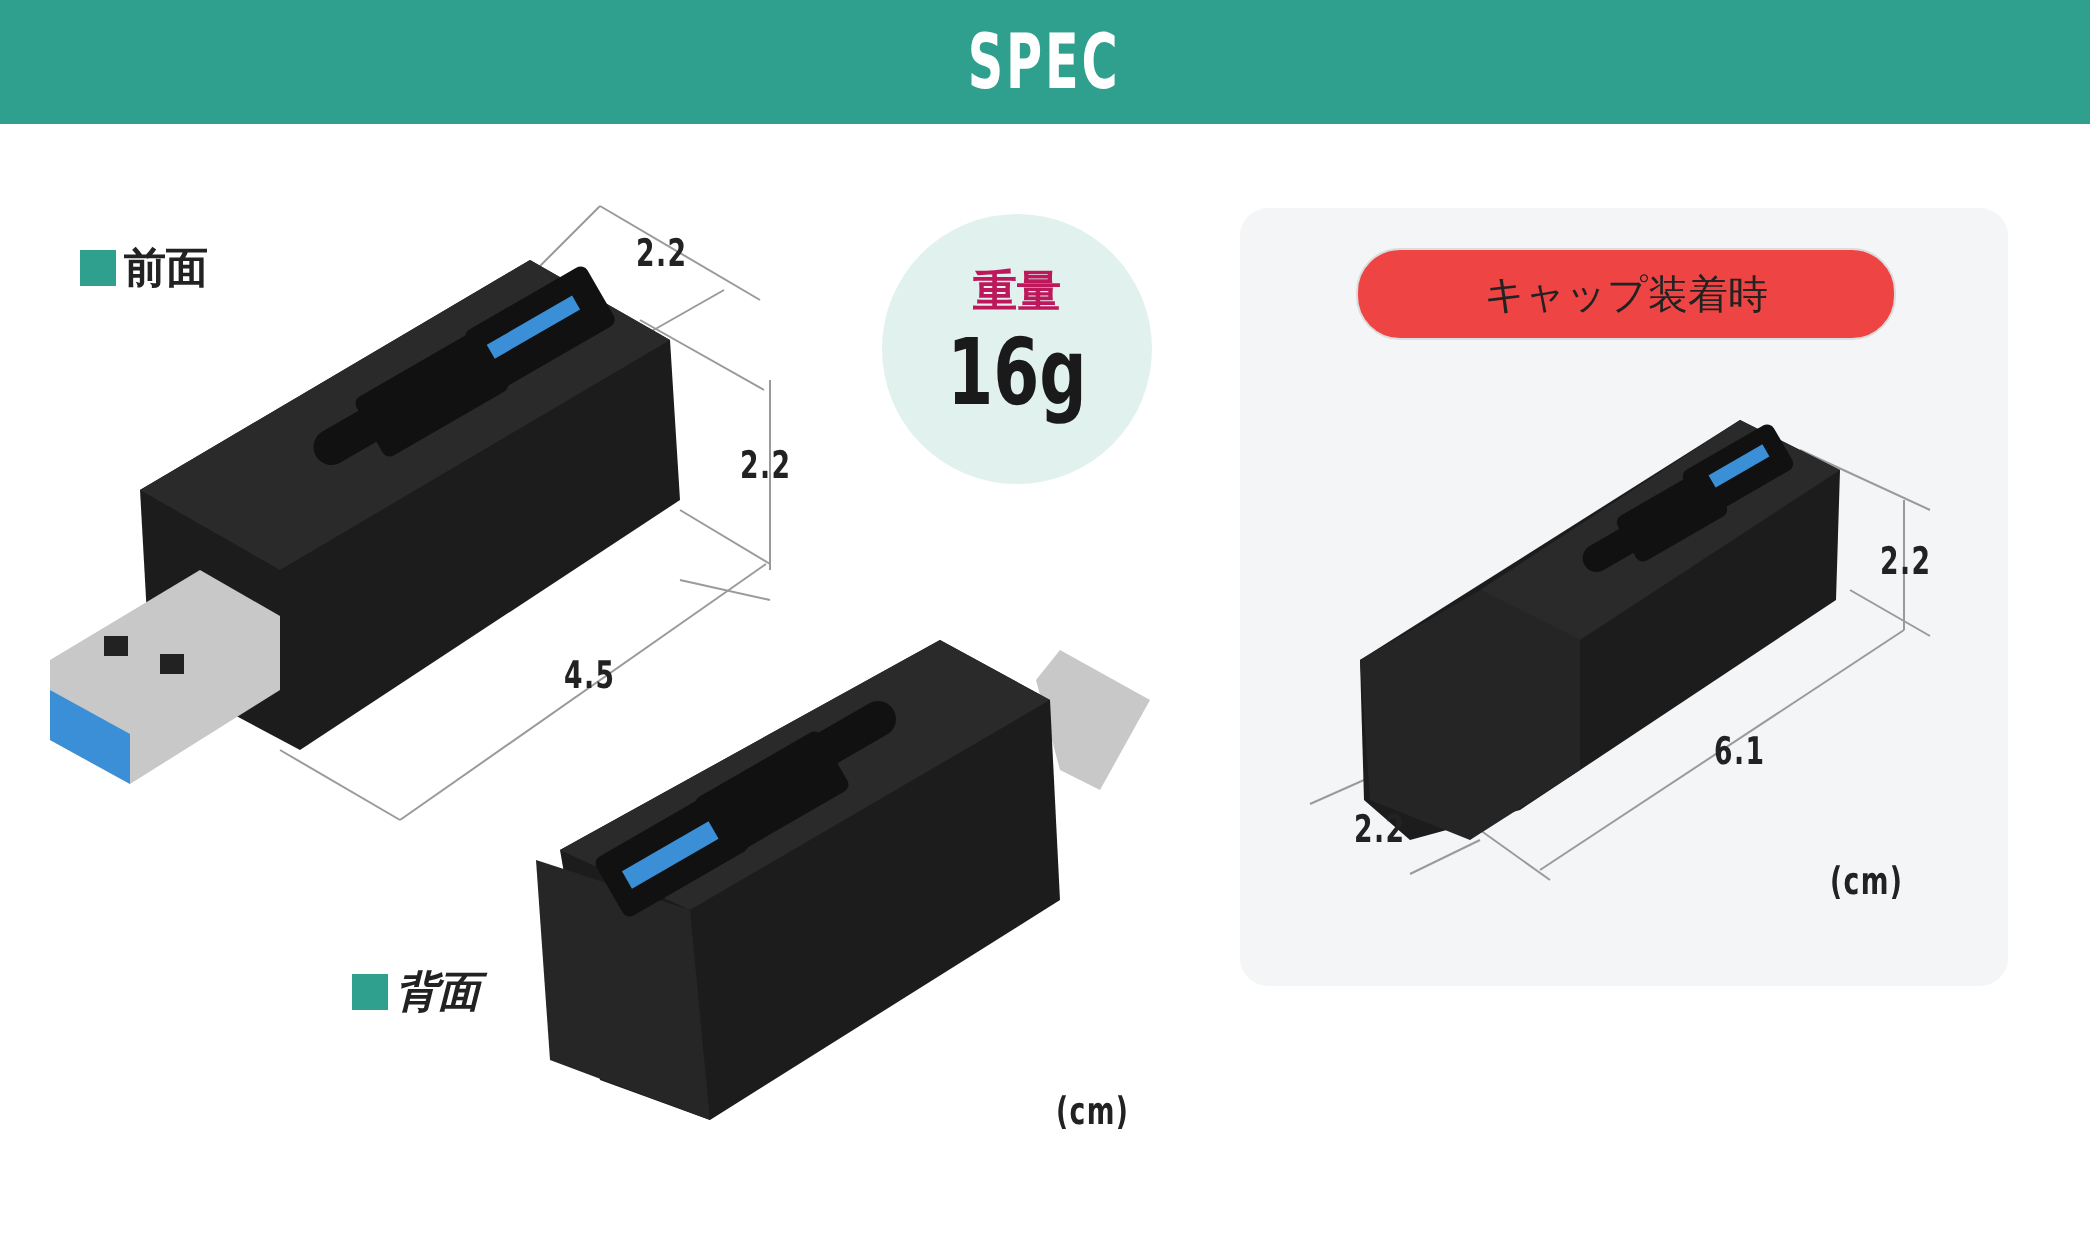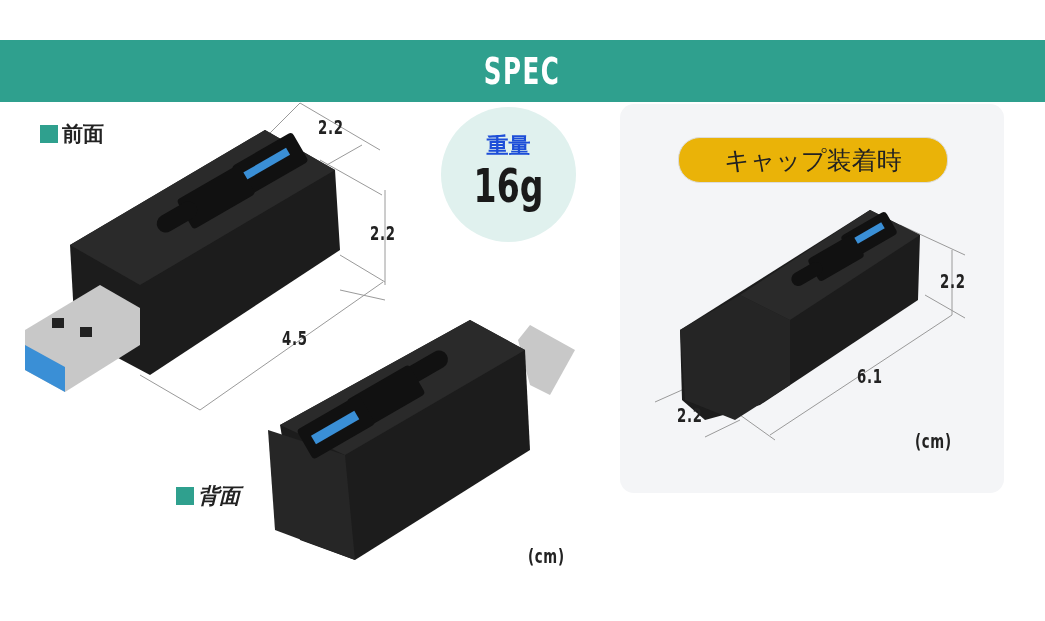--- a/index.html
+++ b/index.html
@@ -1,26 +1,26 @@
 <!DOCTYPE html>
 <html><head>
 <meta charset="utf-8">
 <style>
   html, body { margin:0; padding:0; background:#ffffff; }
   body { width:1045px; height:621px; position:relative; overflow:hidden; font-family:"DejaVu Sans", sans-serif; }
-  .header { position:absolute; left:0; top:0; width:1045px; height:62px; background:#2fa08e; display:flex; align-items:center; justify-content:center;margin-top:40px; }
+  .header { position:absolute; left:0; top:0; width:1045px; height:62px; background:#2fa08e; display:flex; align-items:center; justify-content:center; }
   .header-title { color:#fff; font-family:"DejaVu Sans Condensed","DejaVu Sans", sans-serif; font-weight:bold; font-size:38px; letter-spacing:2px; transform:scaleX(0.72); }
   .label { position:absolute; display:flex; align-items:center; font-size:21px; color:#222; font-weight:bold; }
   .label .sq { width:18px; height:18px; background:#2fa08e; margin-right:4px; }
   .dim { position:absolute; font-family:"DejaVu Sans", sans-serif; font-weight:bold; color:#222; font-size:19px; transform:scaleX(0.7); transform-origin:left top; letter-spacing:1px; }
   .weight-circle { position:absolute; left:441px; top:107px; width:135px; height:135px; border-radius:50%; background:#e0f1ee; text-align:center; }
-  .weight-label { position:absolute; left:0; right:0; top:24px; font-size:22px; font-weight:bold; color:#1d4ed8; }
+  .weight-label { position:absolute; left:0; right:0; top:24px; font-size:22px; font-weight:bold; color:#be185d; }
   .weight-value { position:absolute; left:0; right:0; top:52px; font-size:46px; font-weight:bold; color:#1a1a1a; transform:scaleX(0.72); }
   .panel { position:absolute; left:620px; top:104px; width:384px; height:389px; background:#f4f5f7; border-radius:14px; }
-  .pill { position:absolute; left:678px; top:137px; width:268px; height:44px; background:#eab308; border:1px solid #dcdcdc; border-radius:22px; display:flex; align-items:center; justify-content:center; font-size:25px; color:#222; }
+  .pill { position:absolute; left:678px; top:124px; width:268px; height:44px; background:#ef4444; border:1px solid #dcdcdc; border-radius:22px; display:flex; align-items:center; justify-content:center; font-size:20px; color:#222; }
   svg { position:absolute; left:0; top:0; }
 </style>
 </head>
 <body>
 
 <div class="header">
   <span class="header-title">SPEC</span>
 </div>
 
 <div class="panel"></div>

